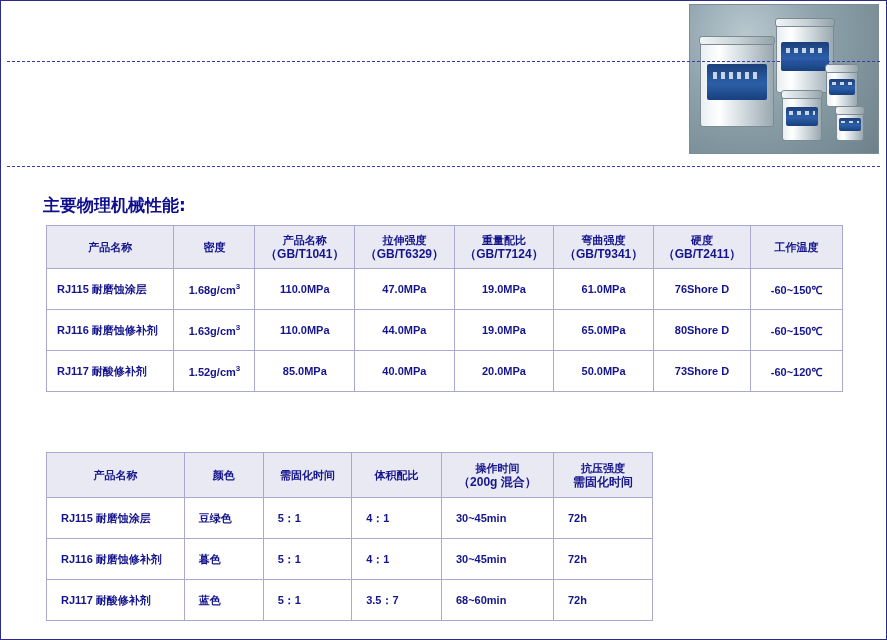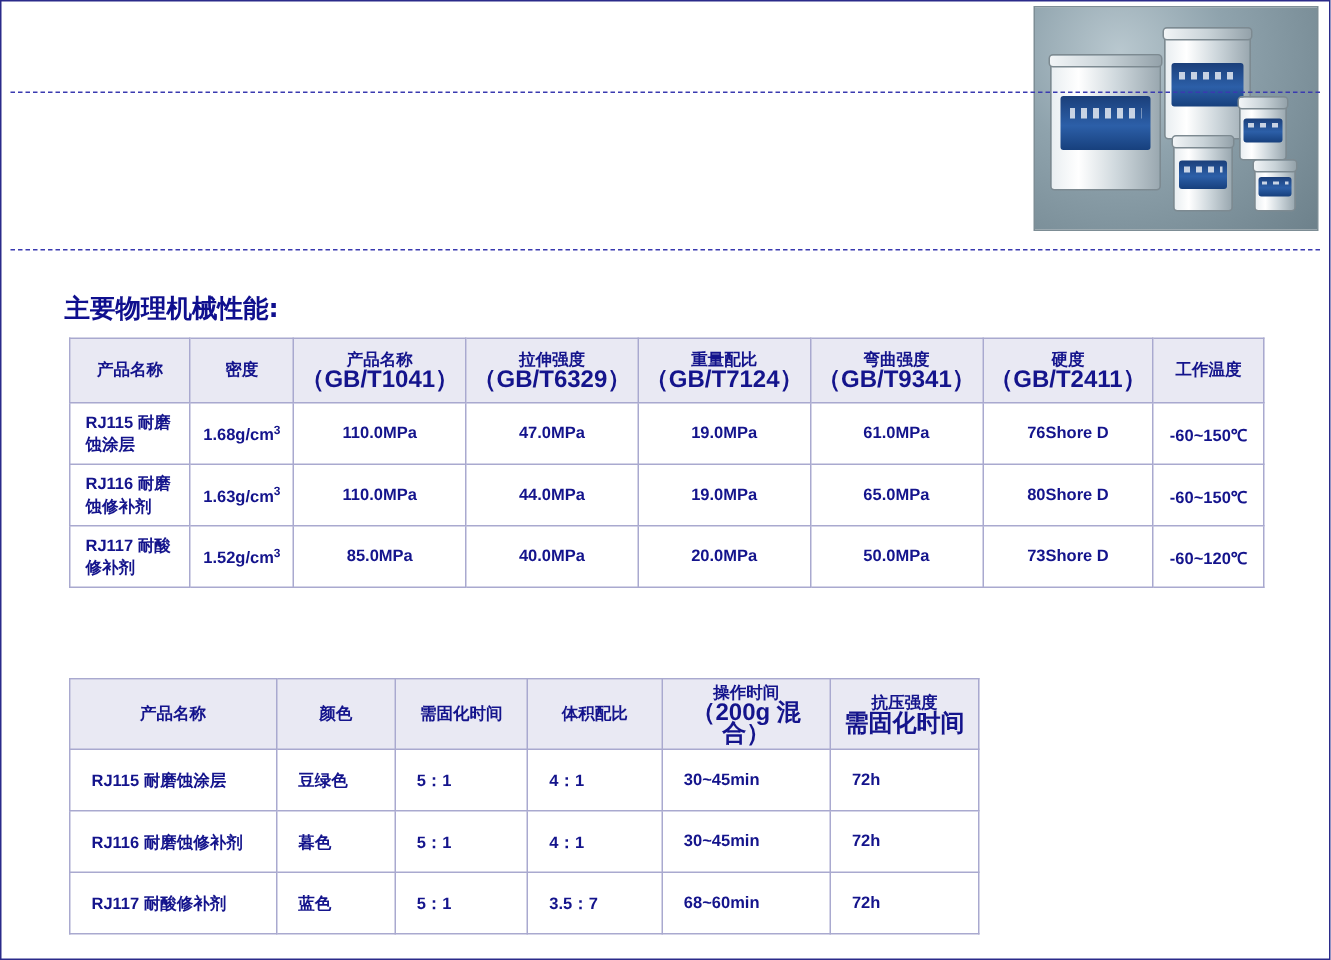--- a/index.html
+++ b/index.html
@@ -116,21 +116,21 @@
   }
   #table1 td{height:36px;padding:2px 4px;}
   #table1 thead td{
     background:#e9e9f3;
     font-weight:bold;
     height:38px;
     line-height:14px;
   }
   #table1 tbody td{background:#ffffff;font-weight:bold;}
   #table1 tbody td:first-child{text-align:left;padding-left:10px;}
-  .sub{font-size:16px;font-weight:bold;}
+  .sub{font-size:12px;font-weight:bold;}
   .unit-sup{font-size:8px;vertical-align:super;}
 
   
   #table2{
     position:absolute;left:45px;top:451px;
     width:607px;
     font-size:11px;
   }
   #table2 td{height:36px;padding:2px 4px;}
   #table2 thead td{

